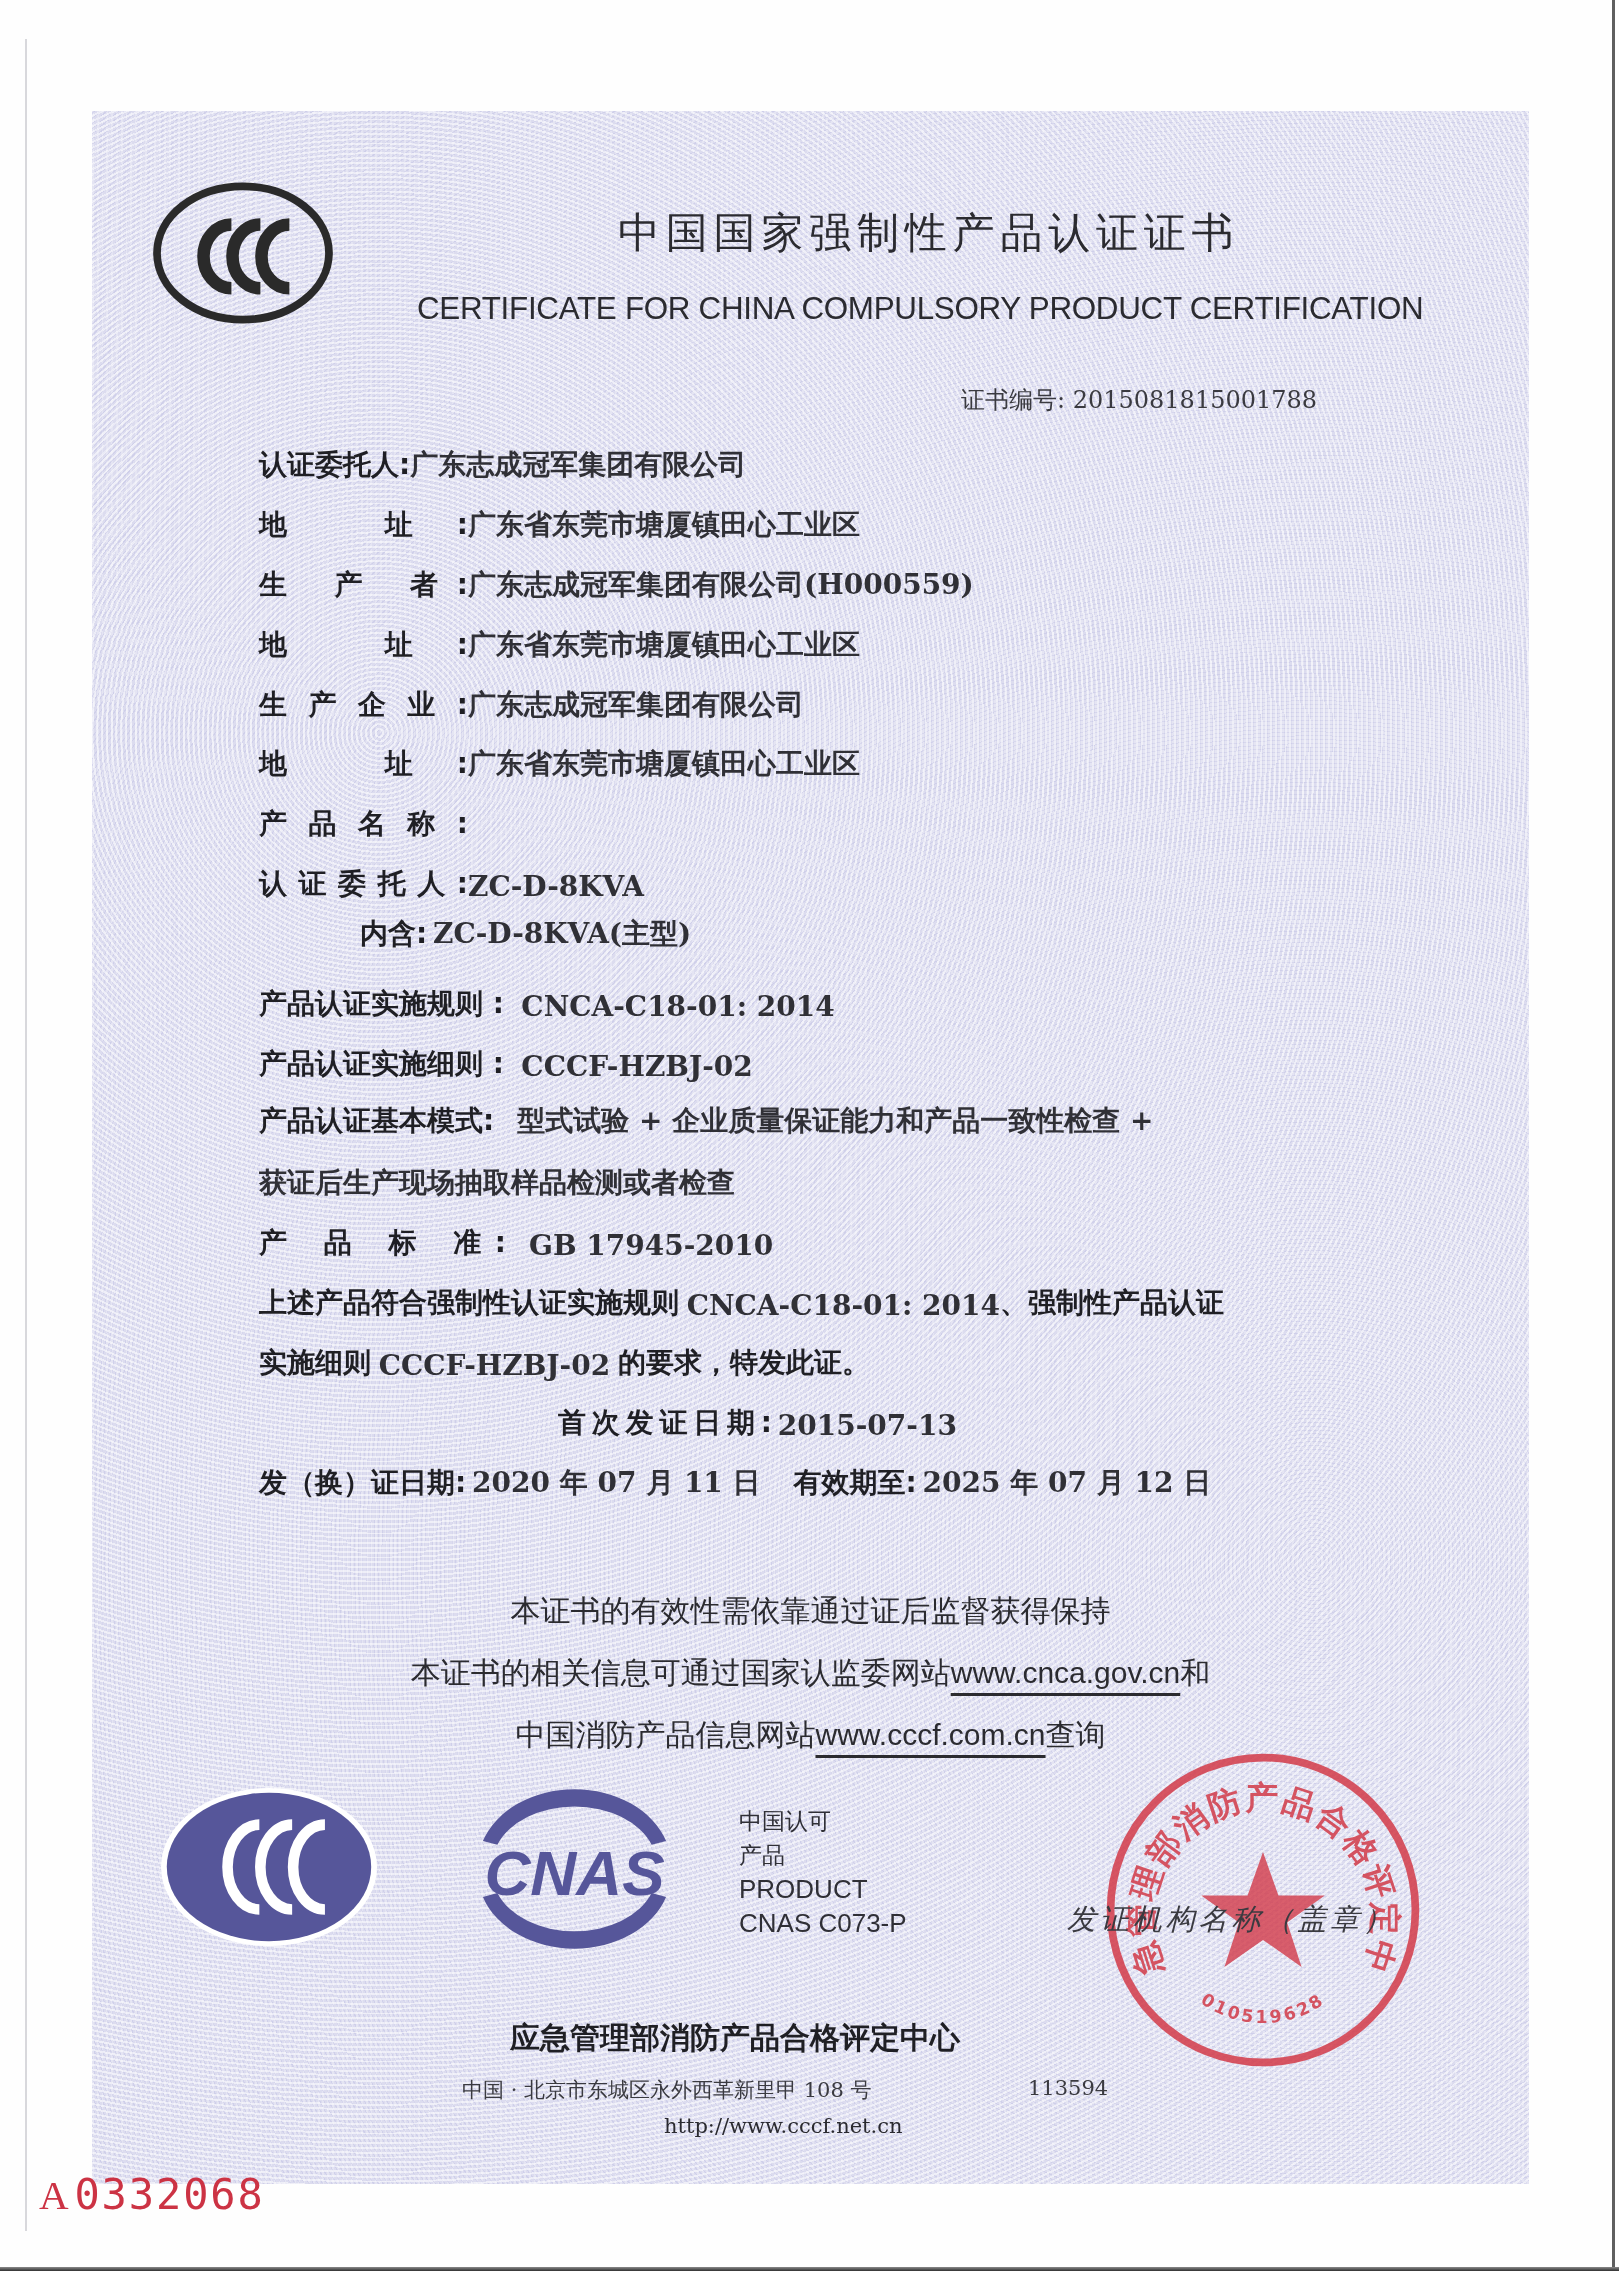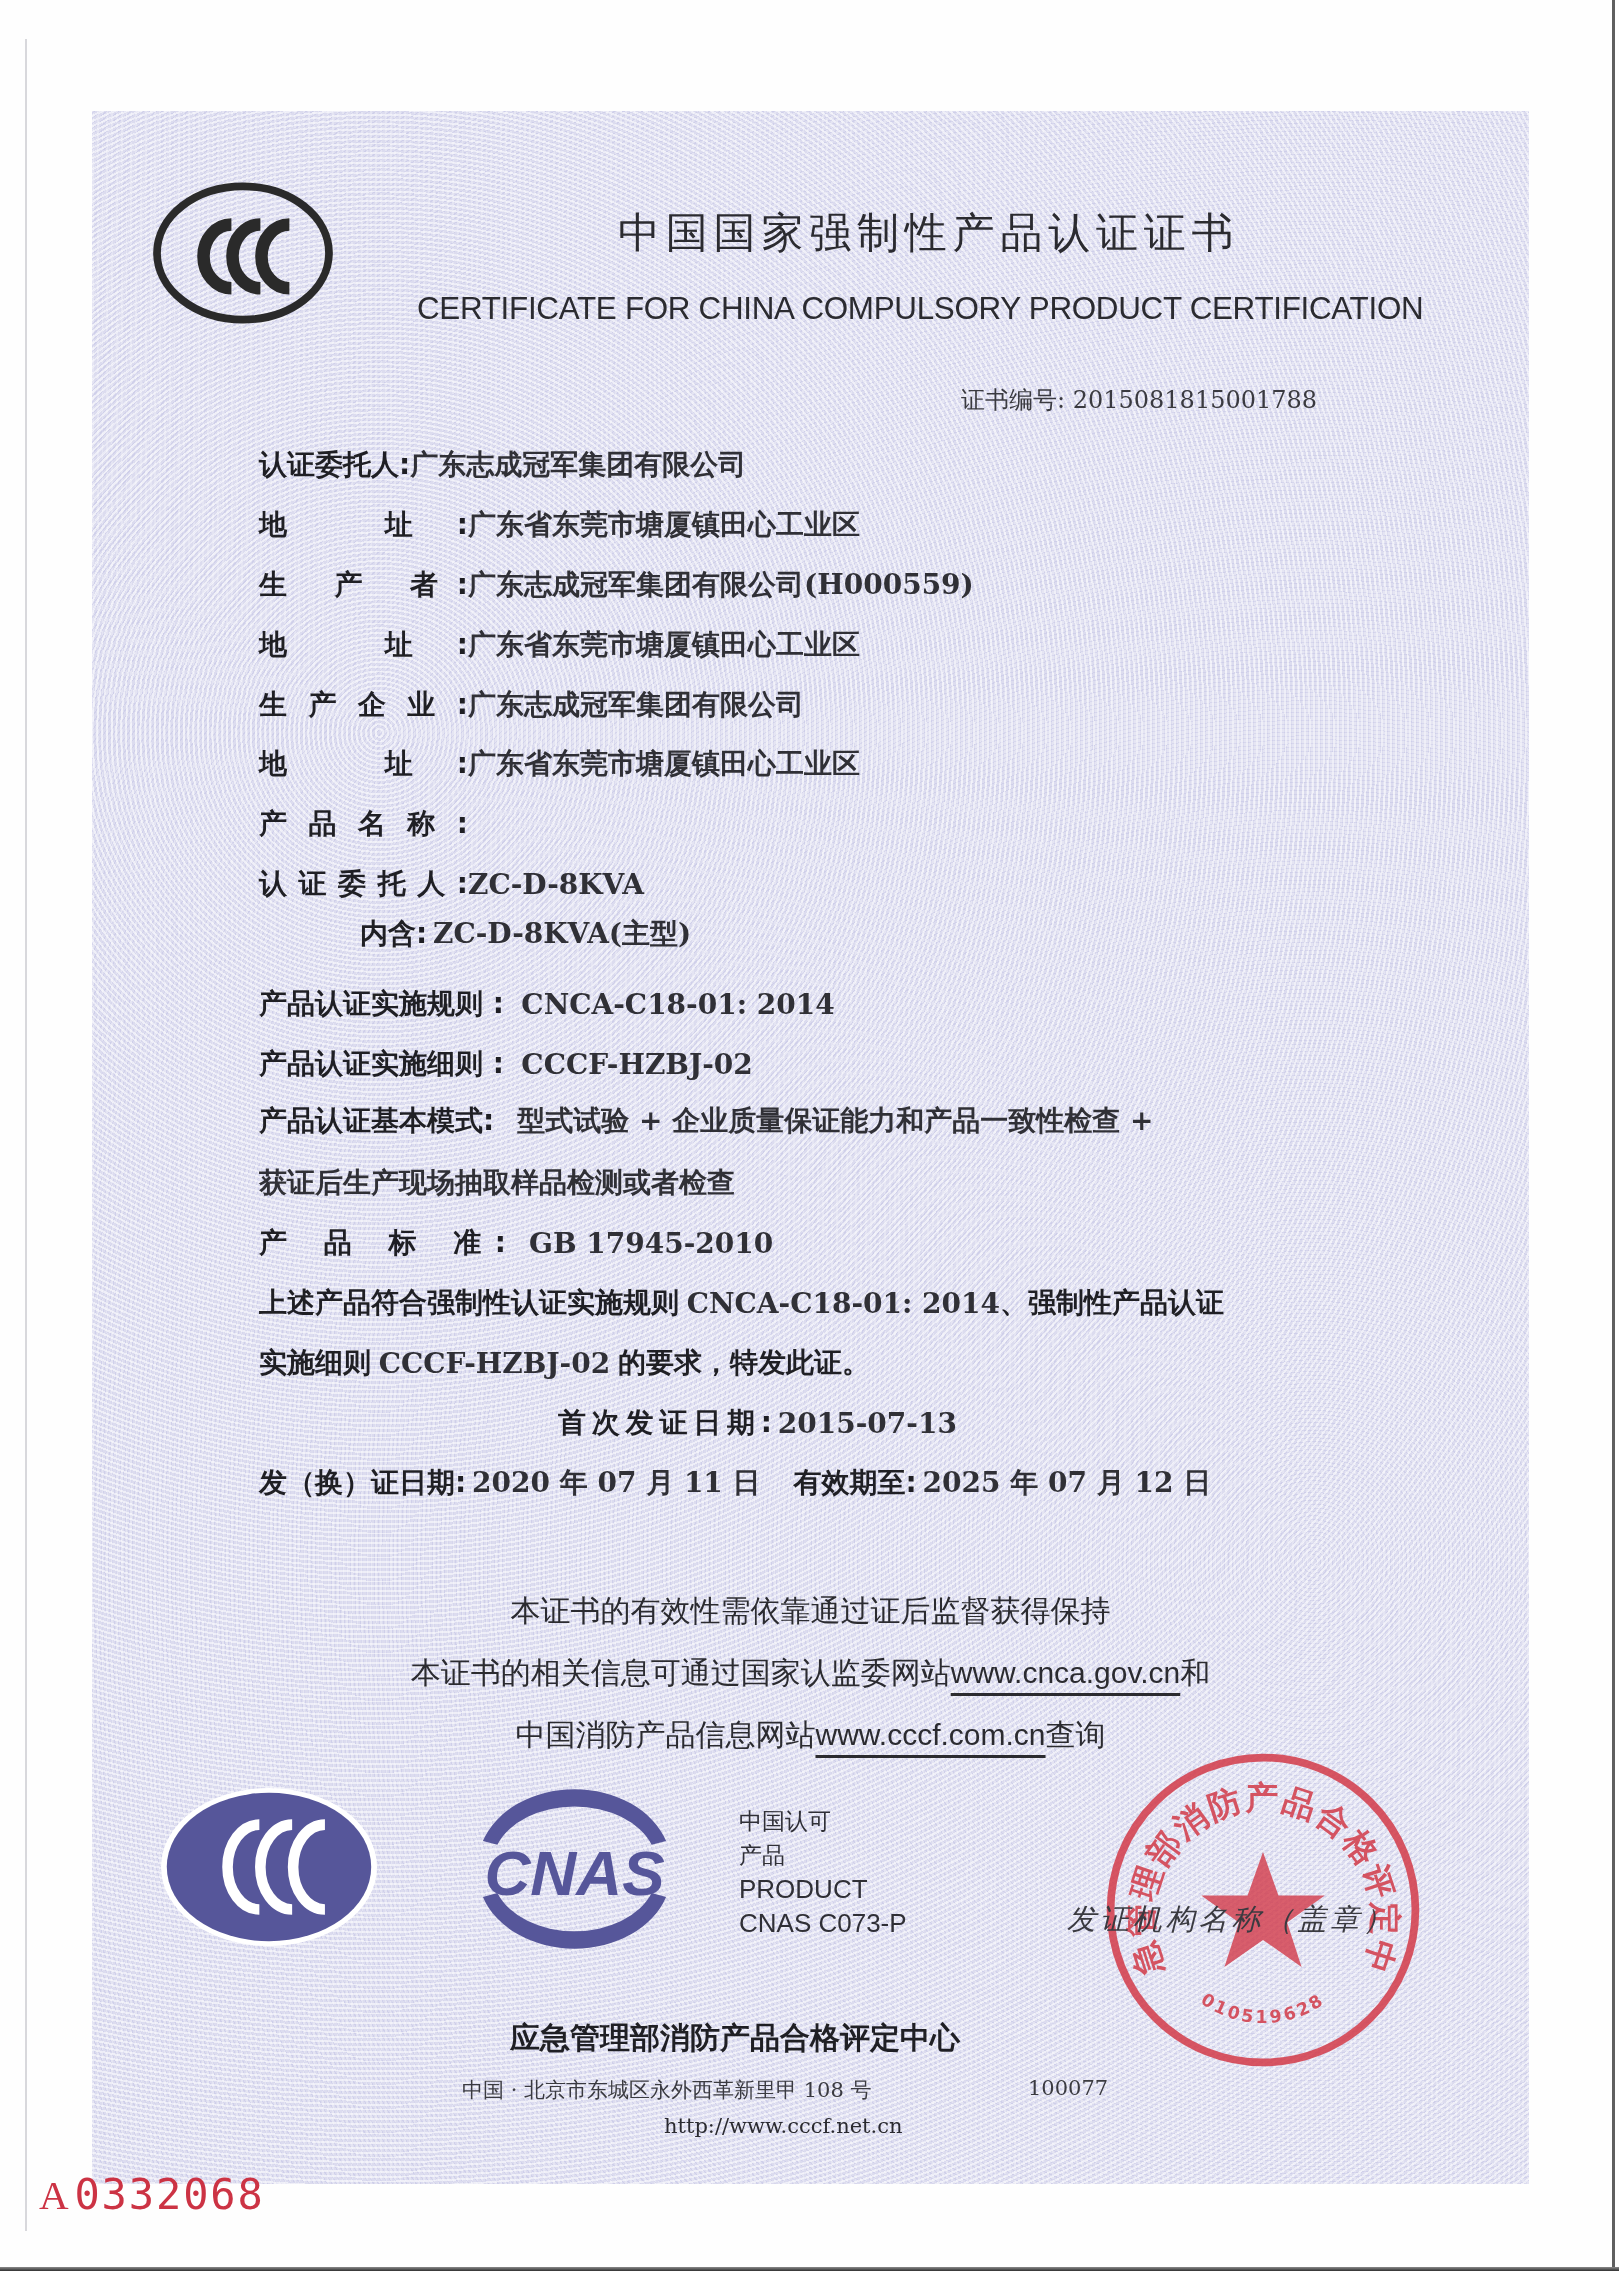--- a/index.html
+++ b/index.html
@@ -30,21 +30,21 @@
   .title-cn {
     left: 618px; top: 205px; font-family: "DejaVu Sans", "Liberation Sans", sans-serif;
     font-size: 42px; letter-spacing: 5.8px; color: #2b2b30; font-weight: normal;
   }
   .title-en {
     left: 417px; top: 290px; font-family: "Liberation Sans", "DejaVu Sans", sans-serif;
     font-size: 32px; color: #2b2b30; letter-spacing: -0.3px; transform: scaleX(0.98); transform-origin: left;
   }
   .cert-no { left: 961px; top: 384px; font-size: 24px; color: #3a3a40; }
 
-  .row { position: absolute; left: 259px; font-size: 28px; white-space: nowrap; display: flex; align-items: center; }
+  .row { position: absolute; left: 259px; font-size: 28px; white-space: nowrap; display: flex; align-items: flex-end; }
   .lbl { font-family: "DejaVu Sans", "Liberation Sans", sans-serif; font-weight: bold; color: #1f1f24; }
   .val { font-family: "DejaVu Serif", "Liberation Serif", serif; color: #303036; font-weight: bold; }
   .lbl-spaced { display: inline-block; width: 203px; text-align-last: justify; }
 
   .bold { font-family: "DejaVu Sans", "Liberation Sans", sans-serif; font-weight: bold; color: #1f1f24; }
 
   .notice { font-family: "DejaVu Sans", "Liberation Sans", sans-serif; font-size: 30px; color: #2b2b30; text-align: center; width: 1437px; left: 92px; }
   .url-u { text-decoration: underline; text-underline-offset: 9.7px; font-family: "Liberation Sans", sans-serif; }
 
   .ccc-bottom { position: absolute; left: 159px; top: 1786px; width: 220px; height: 162px; }
@@ -205,19 +205,19 @@
   </text>
   <text font-family="DejaVu Sans, sans-serif" font-weight="bold" font-size="18" fill="#d23a48" opacity=".85" letter-spacing="3">
     <textPath href="#sealNum" startOffset="50%" text-anchor="middle">1101051962851</textPath>
   </text>
   <polygon points="170,110 186,155 234,155 195,183 210,229 170,201 130,229 145,183 106,155 154,155" fill="#d23a48" opacity=".8"></polygon>
 </svg>
 <div class="abs issuer-placeholder">发证机构名称（盖章）</div>
 
 <div class="abs org-name">应急管理部消防产品合格评定中心</div>
 <div class="abs org-addr">中国 · 北京市东城区永外西革新里甲 108 号</div>
-<div class="abs org-zip">100077</div>
+<div class="abs org-zip">113594</div>
 <div class="abs org-url">http://www.cccf.net.cn</div>
 
 <div class="abs serial">
   <span class="prefix">A</span><span>0332068</span>
 </div>
 
 
 </body></html>

